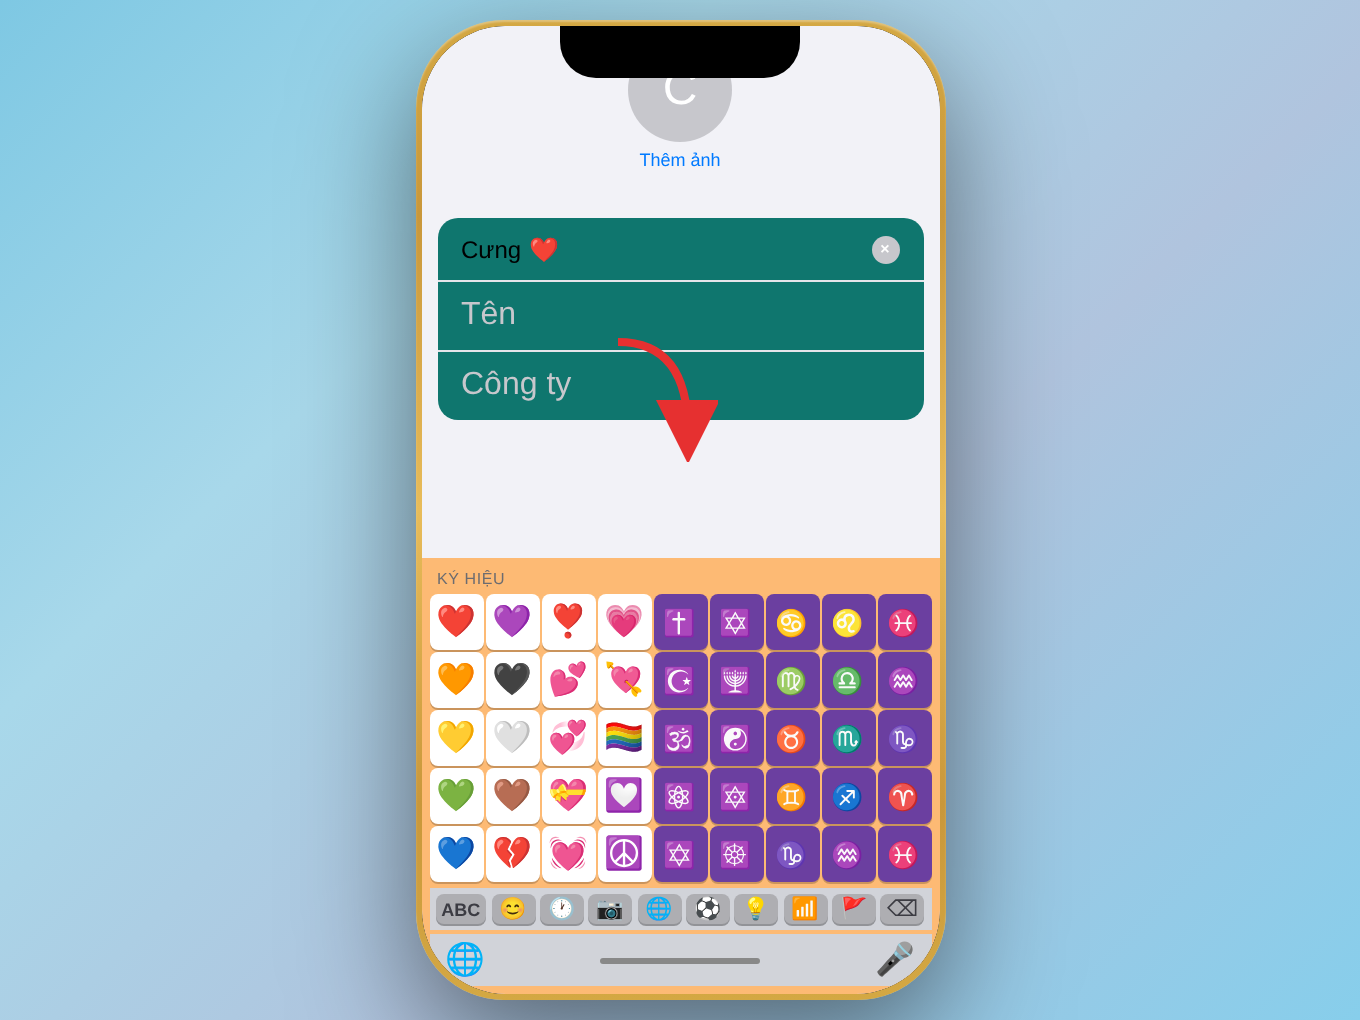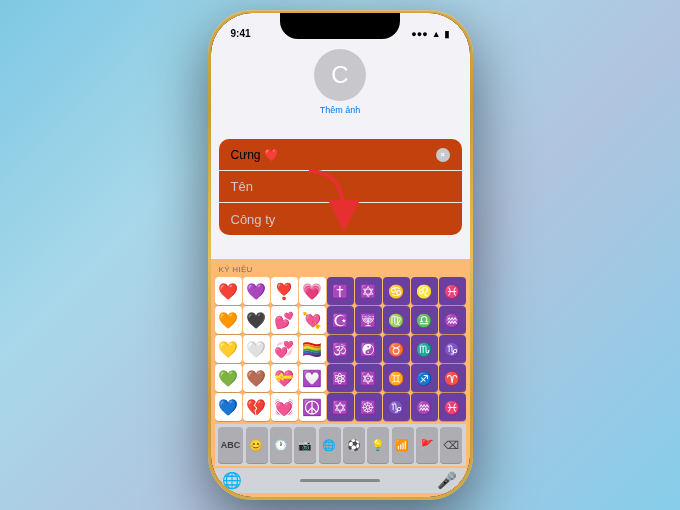--- a/index.html
+++ b/index.html
@@ -105,21 +105,21 @@
     }
     .form-field:last-child { border-bottom: none; }
     .field-value {
       font-size: 12px;
       color: #000;
       display: flex;
       align-items: center;
       gap: 4px;
       flex: 1;
     }
-    .field-placeholder { font-size: 13px; color: #c7c7cc; flex: 1; }
+    .field-placeholder { font-size: 16px; color: #c7c7cc; flex: 1; }
     .clear-btn {
       width: 14px; height: 14px;
       background: #c7c7cc;
       border-radius: 50%;
       display: flex; align-items: center; justify-content: center;
       font-size: 8px; color: #fff; font-weight: 700;
       cursor: pointer;
     }
     
     .keyboard-area {
@@ -164,21 +164,21 @@
       margin-bottom: 2px;
     }
     .kb-toolbar-btn {
       font-size: 11px;
       color: #3c3c43;
       padding: 2px 3px;
       background: #aeaeb2;
       border-radius: 4px;
       cursor: pointer;
       min-width: 22px;
-      height: 36px;
+      height: 15px;
       display: flex; align-items: center; justify-content: center;
       box-shadow: 0 1px 0 rgba(0,0,0,0.3);
     }
     .kb-toolbar-btn.abc {
       font-size: 9px;
       font-weight: 700;
     }
     
     .kb-bottom {
       display: flex;
@@ -193,36 +193,28 @@
     }
   </style>
 </head>
 <body>
 
 <div class="phone-outer">
   <div class="phone-inner">
     <div class="screen">
       <div class="notch"></div>
 
-      <div class="status-bar">
-        <span class="status-time">9:41</span>
-        <div class="status-icons">
-          <span>●●●</span>
-          <span>▲</span>
-          <span>▮</span>
-        </div>
-      </div>
 
       <div class="contact-form">
         <div class="avatar-circle">
           <span>C</span>
         </div>
         <div class="add-photo">Thêm ảnh</div>
 
-        <div style="width:calc(100% - 16px); background:#c2410c; border-radius:10px; overflow:hidden; margin-bottom:5px;">
+        <div style="width:calc(100% - 16px); background:#0f766e; border-radius:10px; overflow:hidden; margin-bottom:5px;">
           <div class="form-field">
             <span class="field-value">
               <span>Cưng</span>
               <span>❤️</span>
             </span>
             <div class="clear-btn">
               <span>×</span>
             </div>
           </div>
           <div class="form-field">

